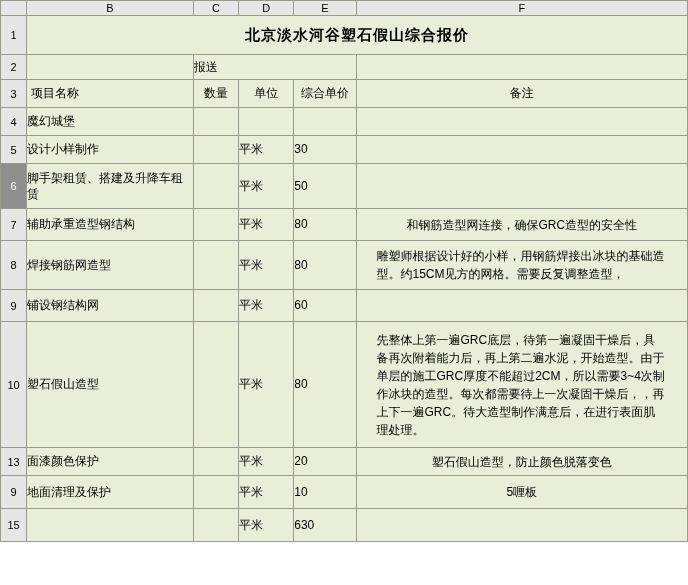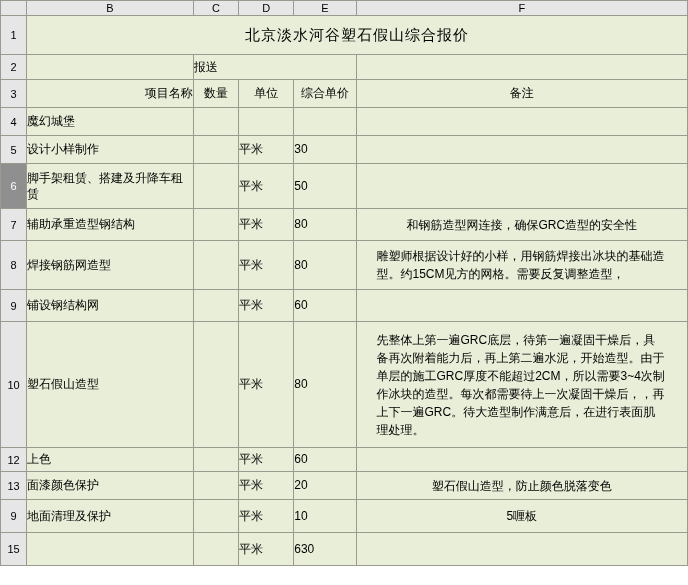--- a/index.html
+++ b/index.html
@@ -55,21 +55,21 @@
     padding:3px 4px;
     font-size:12px;
     line-height:1.35;
   }
   .cell.center{text-align:left;margin-left:16px;}
   .cell.left{text-align:left;}
   .title-cell{
     background:#e9eed8;
     text-align:center;
     font-size:15px;
-    font-weight:normal;
+    font-weight:bold;
     letter-spacing:1px;
   }
   .hdr-cell{
     background:#e9eed8;
     text-align:center;
     font-size:12px;
   }
   .desc{
     text-align:center;
     font-size:12px;
@@ -111,21 +111,21 @@
 
   <tr>
     <td class="rowhead" style="height:24px">2</td>
     <td class="cell"></td>
     <td class="cell center" colspan="3">报送</td>
     <td class="cell"></td>
   </tr>
 
   <tr>
     <td class="rowhead" style="height:27px">3</td>
-    <td class="hdr-cell" style="text-align:right;padding-left:4px">项目名称</td>
+    <td class="hdr-cell" style="text-align:left;padding-left:4px">项目名称</td>
     <td class="hdr-cell">数量</td>
     <td class="hdr-cell">单位</td>
     <td class="hdr-cell">综合单价</td>
     <td class="hdr-cell">备注</td>
   </tr>
 
   <tr>
     <td class="rowhead" style="height:27px">4</td>
     <td class="cell left">魔幻城堡</td>
     <td class="cell center"></td>
@@ -182,28 +182,20 @@
   <tr>
     <td class="rowhead" style="height:125px">10</td>
     <td class="cell left">塑石假山造型</td>
     <td class="cell center"></td>
     <td class="cell center">平米</td>
     <td class="cell center">80</td>
     <td class="cell desc just">先整体上第一遍GRC底层，待第一遍凝固干燥后，具备再次附着能力后，再上第二遍水泥，开始造型。由于单层的施工GRC厚度不能超过2CM，所以需要3~4次制作冰块的造型。每次都需要待上一次凝固干燥后，，再上下一遍GRC。待大造型制作满意后，在进行表面肌理处理。</td>
   </tr>
 
 
-  <tr>
-    <td class="rowhead" style="height:23px">12</td>
-    <td class="cell left">上色</td>
-    <td class="cell center"></td>
-    <td class="cell center">平米</td>
-    <td class="cell center">60</td>
-    <td class="cell desc"></td>
-  </tr>
 
   <tr>
     <td class="rowhead" style="height:27px">13</td>
     <td class="cell left">面漆颜色保护</td>
     <td class="cell center"></td>
     <td class="cell center">平米</td>
     <td class="cell center">20</td>
     <td class="cell desc">塑石假山造型，防止颜色脱落变色</td>
   </tr>
 

